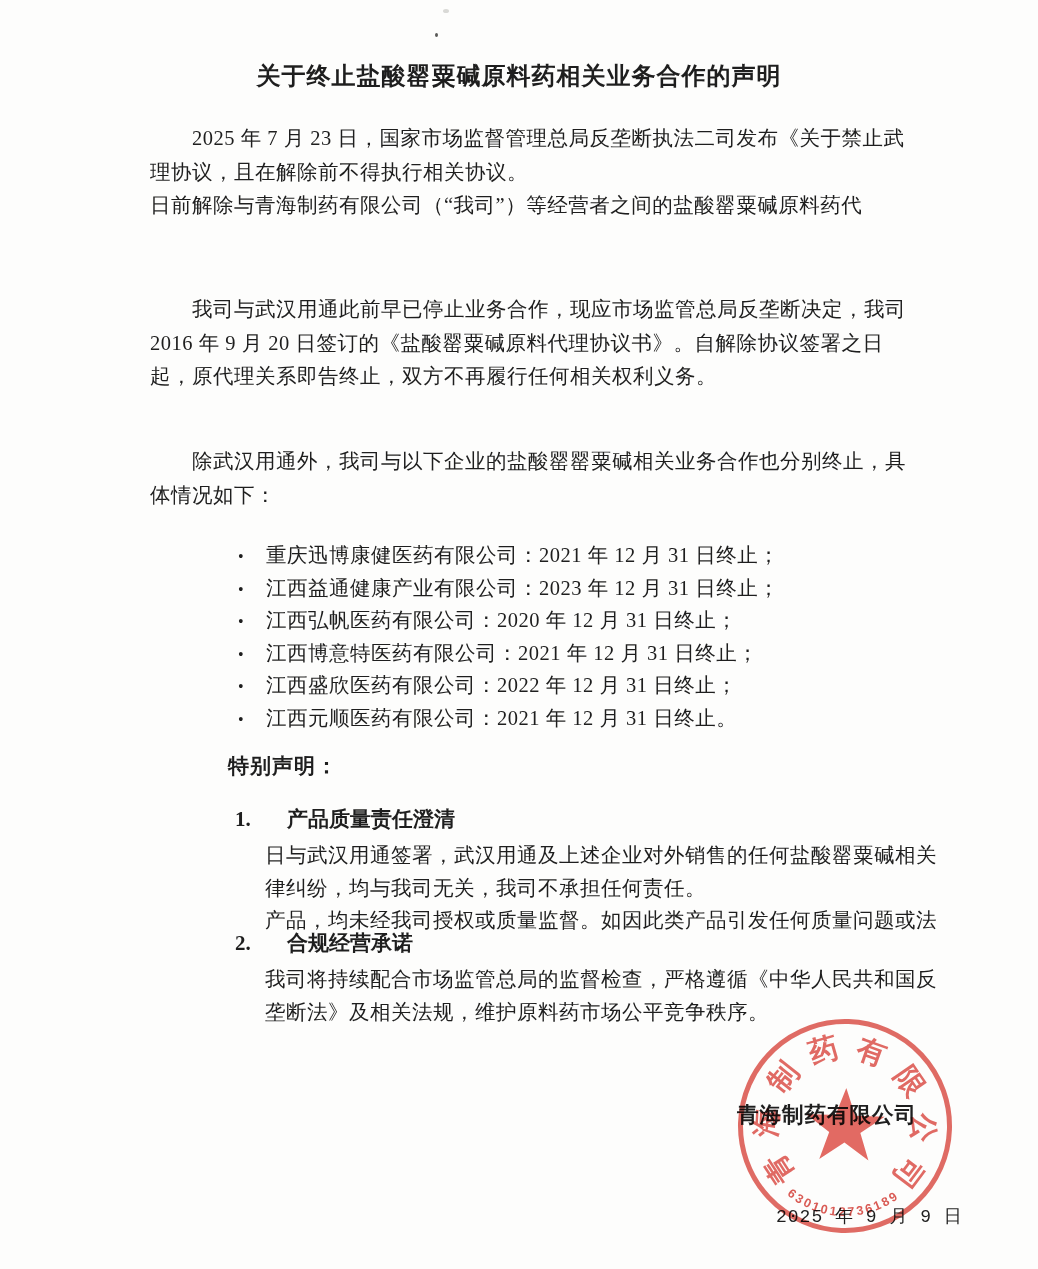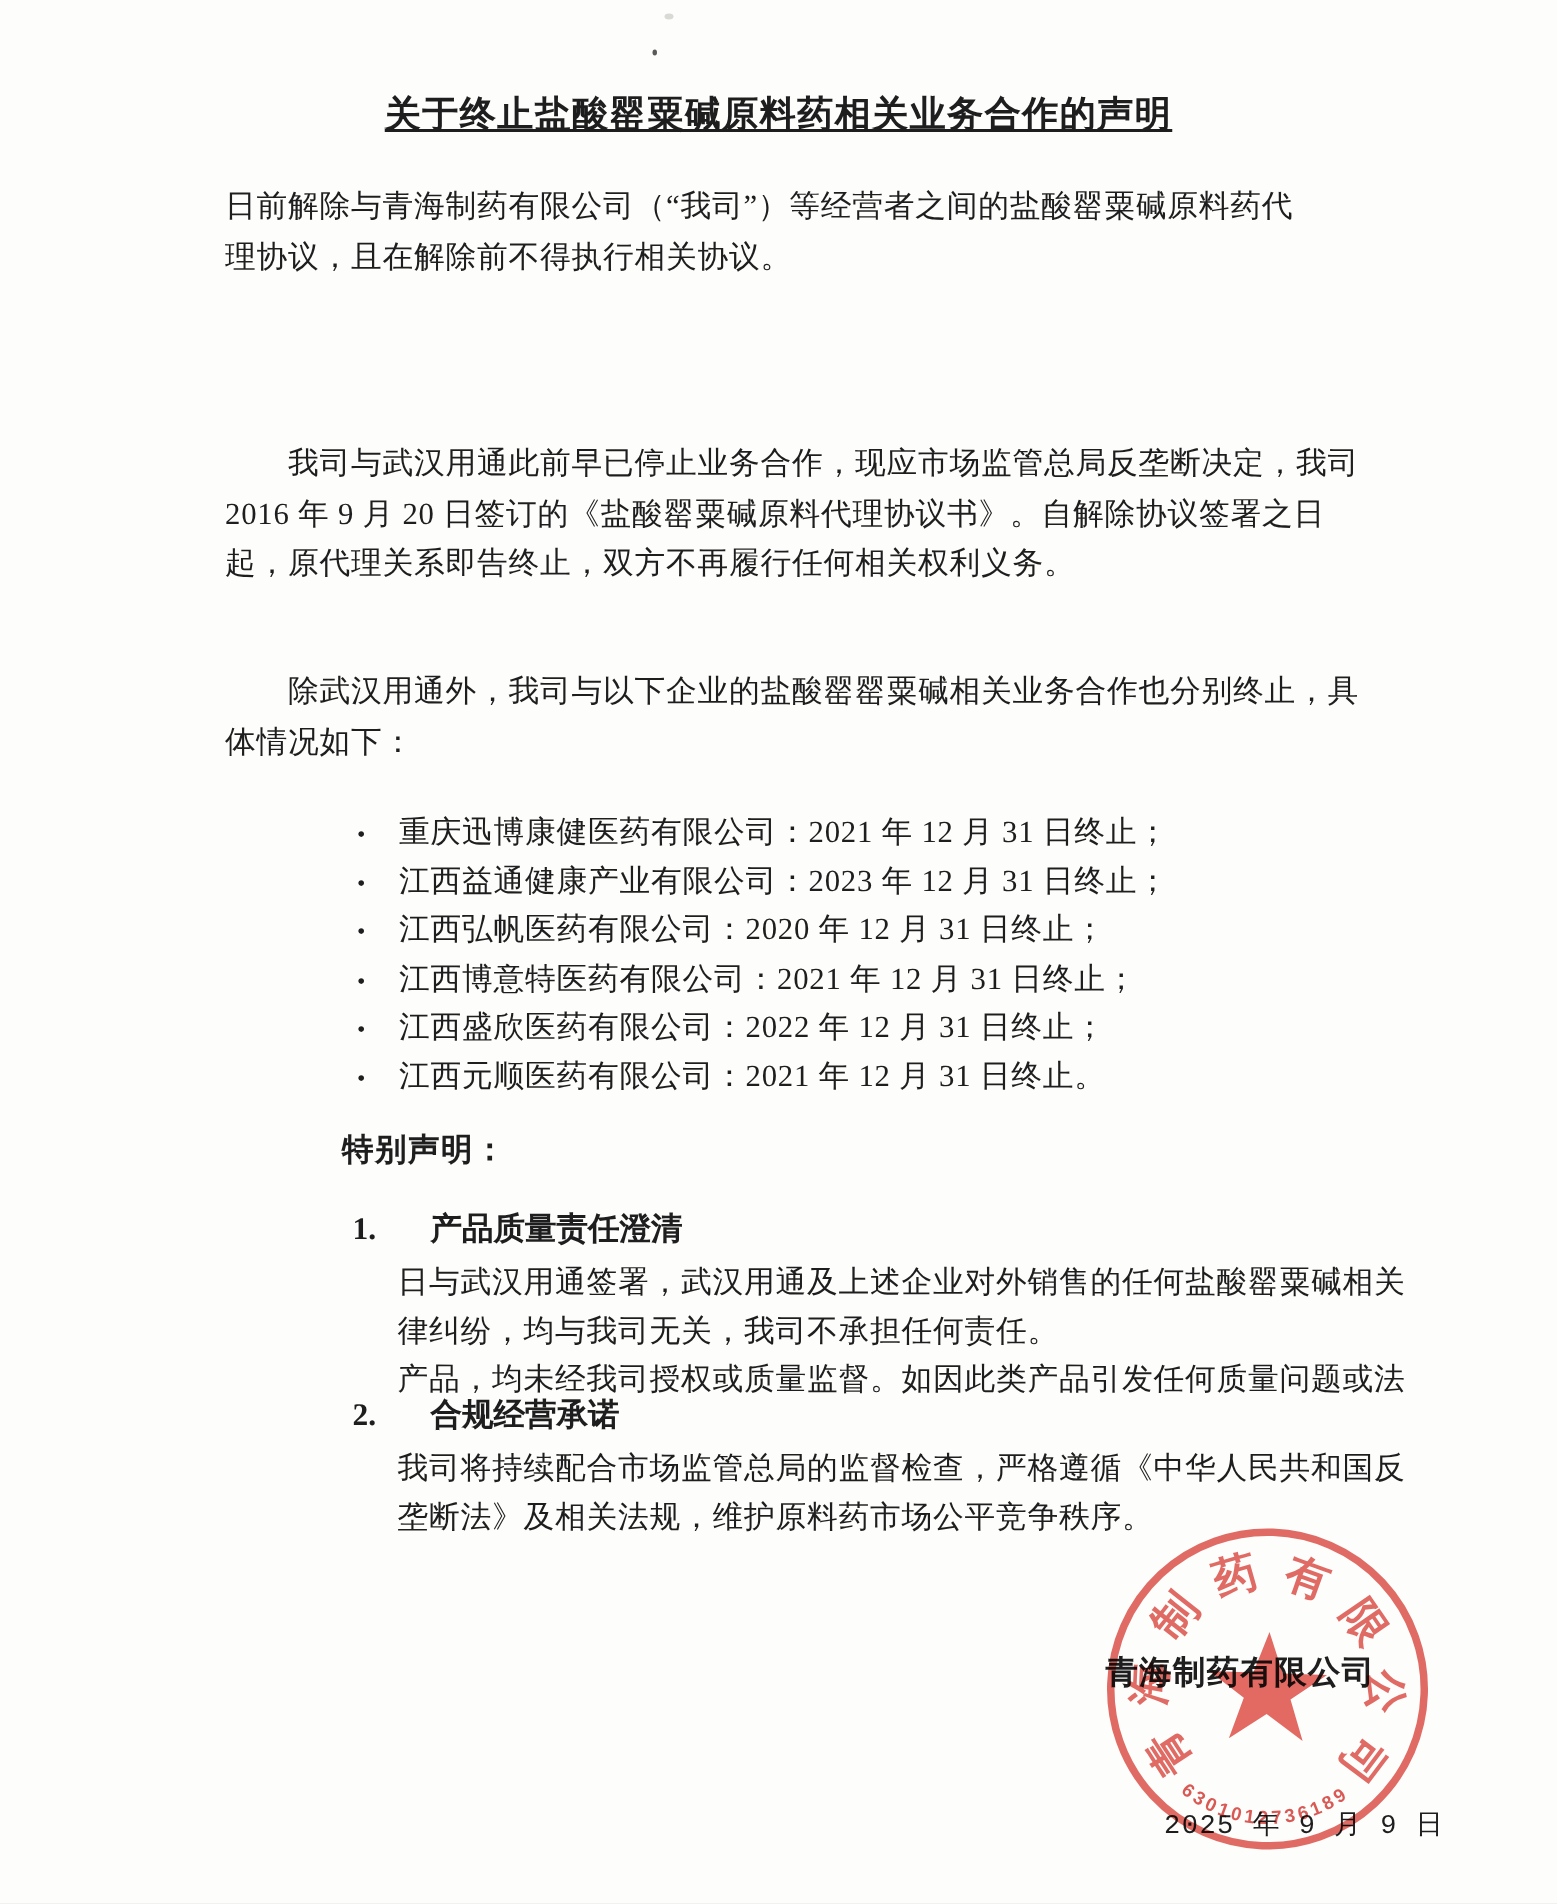--- a/index.html
+++ b/index.html
@@ -16,21 +16,20 @@
   }
   .doc-title {
     position: absolute;
     top: 60px;
     left: 0;
     width: 100%;
     text-align: center;
     font-size: 24px;
     font-weight: bold;
     letter-spacing: 1px;
-    text-decoration: underline;
   }
   .para { position: absolute; left: 150px; width: 760px; }
   .para .line {
     white-space: pre;
     font-size: 20.5px;
     line-height: 33.5px;
     letter-spacing: 0.5px;
   }
   #para1 { top: 122px; }
   #para2 { top: 293px; }
@@ -161,22 +160,23 @@
 
 <div class="page">
 
   <div class="speck speck-1"></div>
   <div class="speck speck-2"></div>
 
   <div class="doc-title">关于终止盐酸罂粟碱原料药相关业务合作的声明</div>
 
   <div class="para" id="para1">
 
+  <div class="line">　　2025 年 7 月 23 日，国家市场监督管理总局反垄断执法二司发布《关于禁止武</div>
+      <div class="line">理协议，且在解除前不得执行相关协议。</div>
       <div class="line">日前解除与青海制药有限公司（“我司”）等经营者之间的盐酸罂粟碱原料药代</div>
-      <div class="line">理协议，且在解除前不得执行相关协议。</div>
     </div>
 
   <div class="para" id="para2">
 
   <div class="line">　　我司与武汉用通此前早已停止业务合作，现应市场监管总局反垄断决定，我司</div>
       <div class="line">2016 年 9 月 20 日签订的《盐酸罂粟碱原料代理协议书》。自解除协议签署之日</div>
       <div class="line">起，原代理关系即告终止，双方不再履行任何相关权利义务。</div>
     </div>
 
   <div class="para" id="para3">

